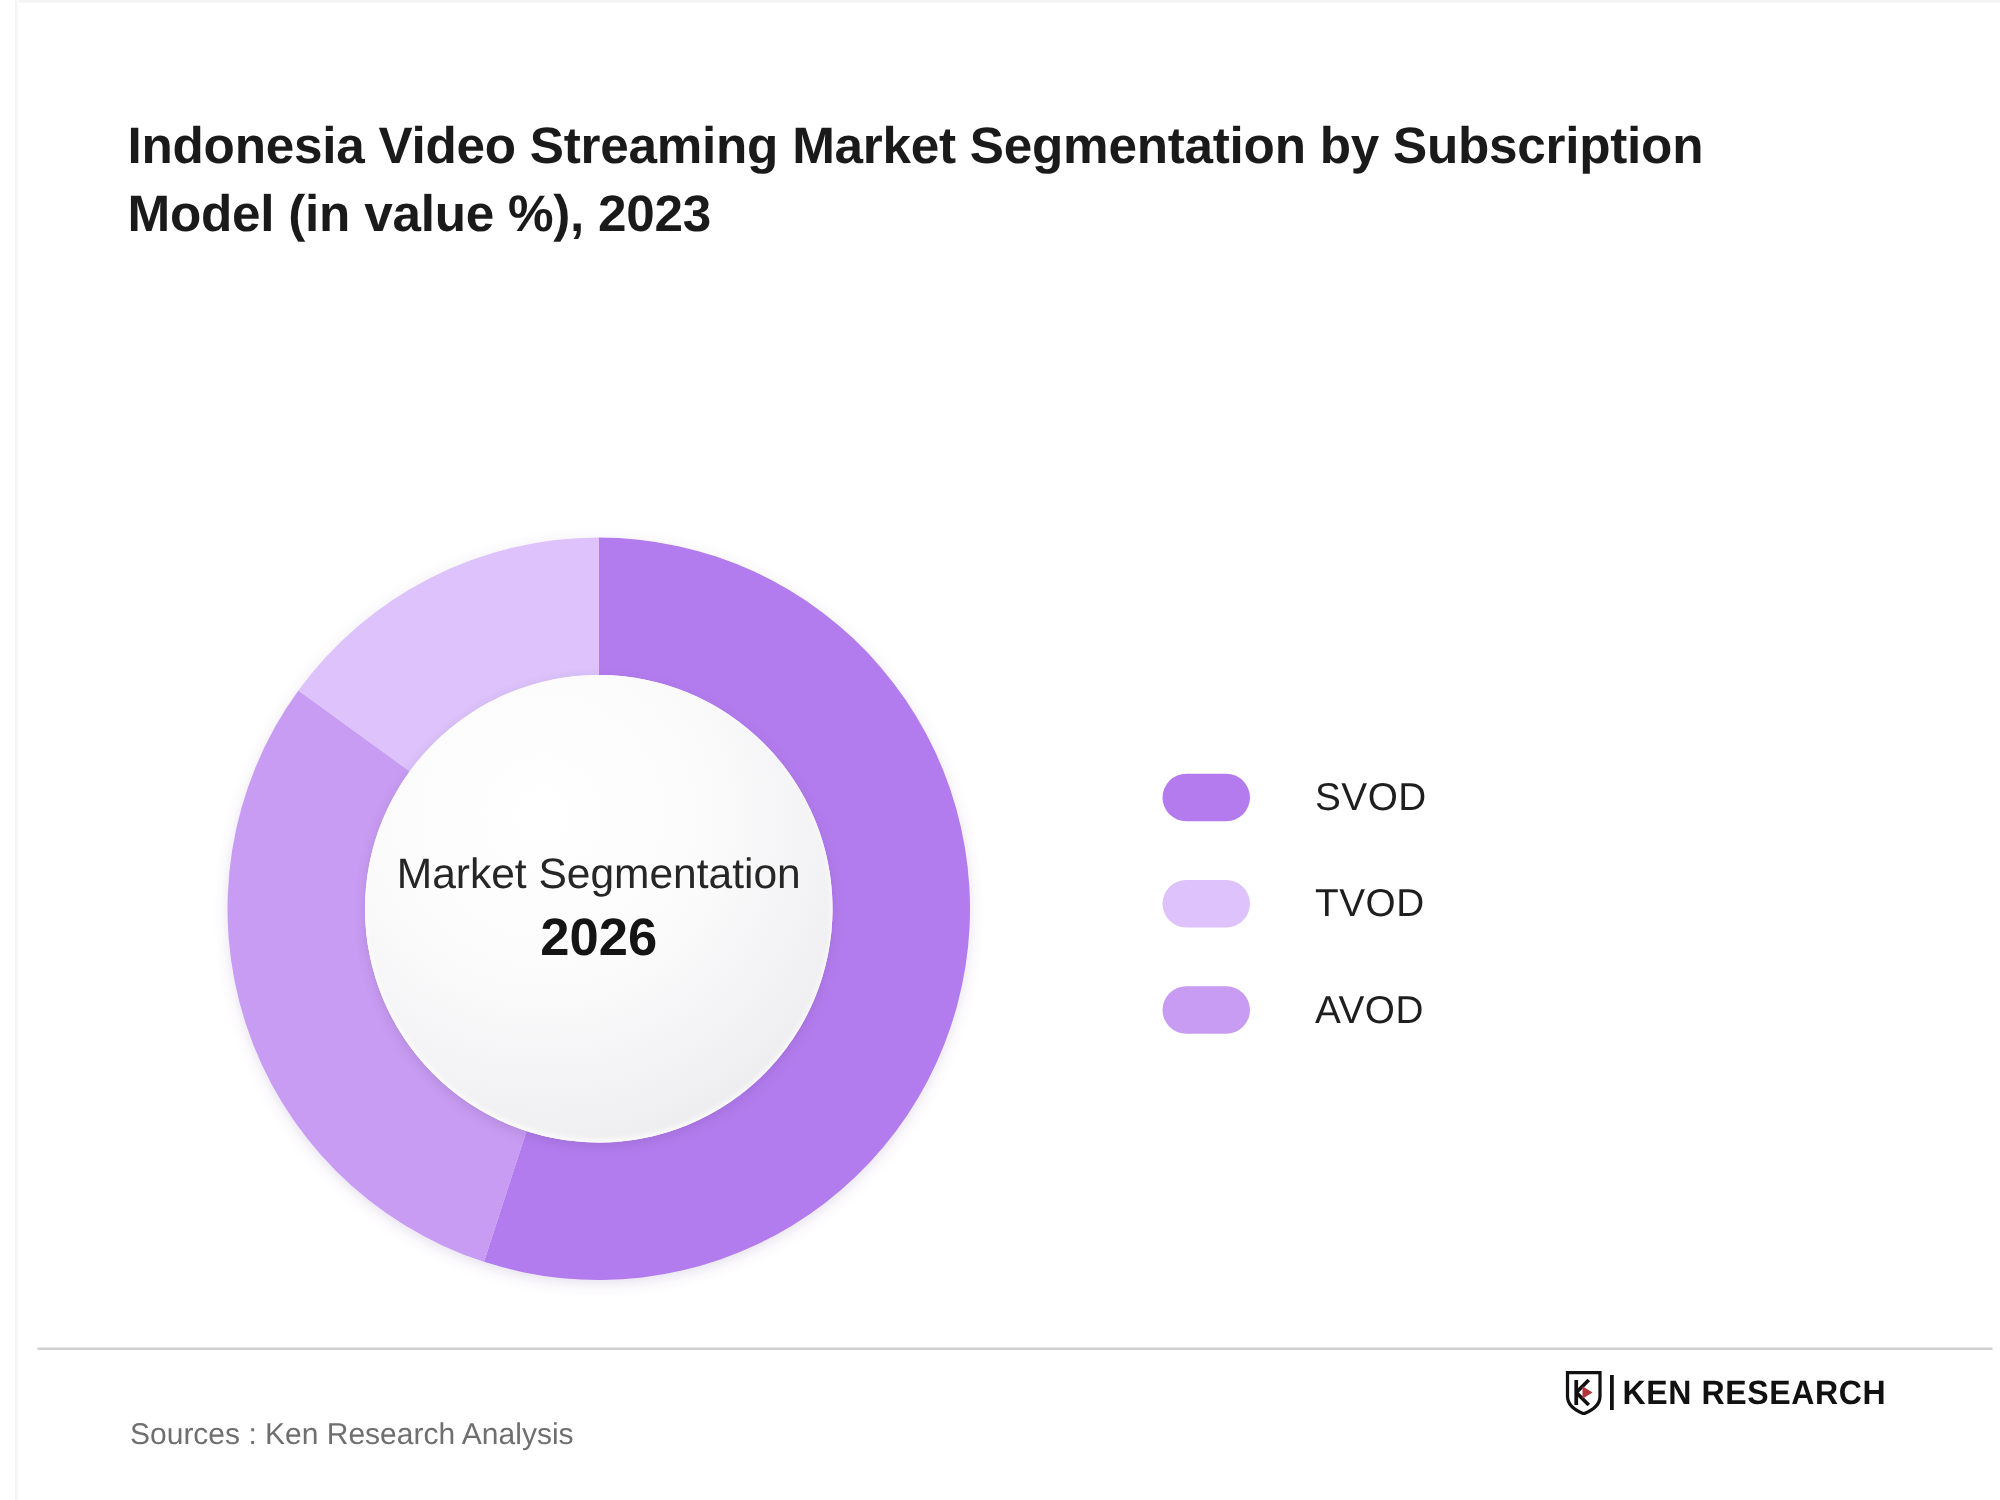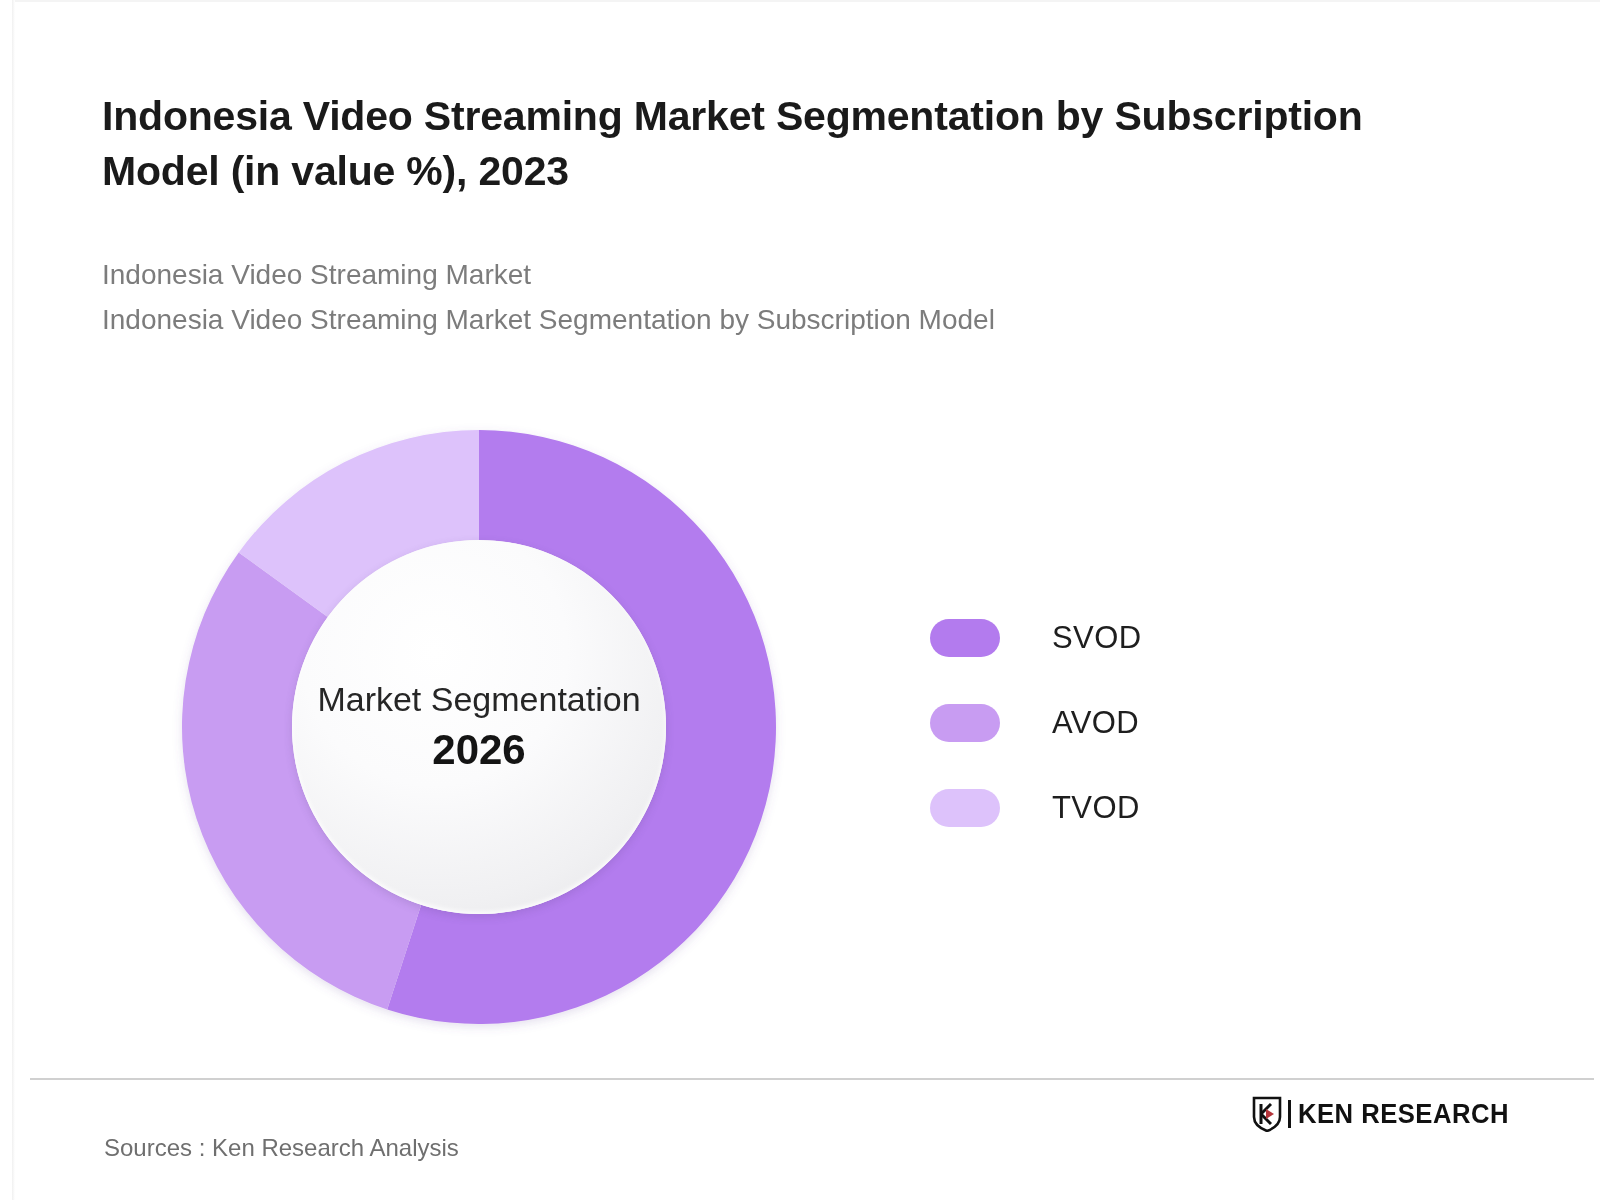--- a/index.html
+++ b/index.html
@@ -184,24 +184,20 @@
 </head>
 <body>
 
 <div class="slide">
 
   <div class="edge-top"></div>
   <div class="edge-left"></div>
 
   <h1 class="title">Indonesia Video Streaming Market Segmentation by Subscription Model (in value %), 2023</h1>
 
-  <div class="subtitle">
-    <span class="line">Indonesia Video Streaming Market</span>
-    <span class="line">Indonesia Video Streaming Market Segmentation by Subscription Model</span>
-  </div>
 
   <div class="chart-area">
     <div class="donut-wrap">
       <svg class="donut-svg" viewBox="0 0 594 594">
         <defs>
           <filter id="ringShadow" x="-20%" y="-20%" width="140%" height="140%">
             <feDropShadow dx="0" dy="3" stdDeviation="5" flood-color="#6b4fa0" flood-opacity="0.18"></feDropShadow>
           </filter>
         </defs>
         <g id="slice-group" filter="url(#ringShadow)">
@@ -216,26 +212,26 @@
       </div>
     </div>
   </div>
 
   <div class="legend">
     <div class="legend-row">
       <span class="legend-swatch" style="background:#b37bee"></span>
       <span class="legend-label">SVOD</span>
     </div>
     <div class="legend-row">
+      <span class="legend-swatch" style="background:#ddc2fb"></span>
+      <span class="legend-label">TVOD</span>
+    </div>
+    <div class="legend-row">
       <span class="legend-swatch" style="background:#c89cf2"></span>
       <span class="legend-label">AVOD</span>
-    </div>
-    <div class="legend-row">
-      <span class="legend-swatch" style="background:#ddc2fb"></span>
-      <span class="legend-label">TVOD</span>
     </div>
   </div>
 
   <div class="footer-rule"></div>
   <div class="source">Sources : Ken Research Analysis</div>
 
   <div class="brand">
     <svg class="brand-mark" viewBox="0 0 30 36">
       <path d="M2 2 L28 2 L28 21 Q28 30 15 35 Q2 30 2 21 Z" fill="none" stroke="#111" stroke-width="2.6"></path>
       <path d="M9 8 L9 28" stroke="#111" stroke-width="3" fill="none"></path>

